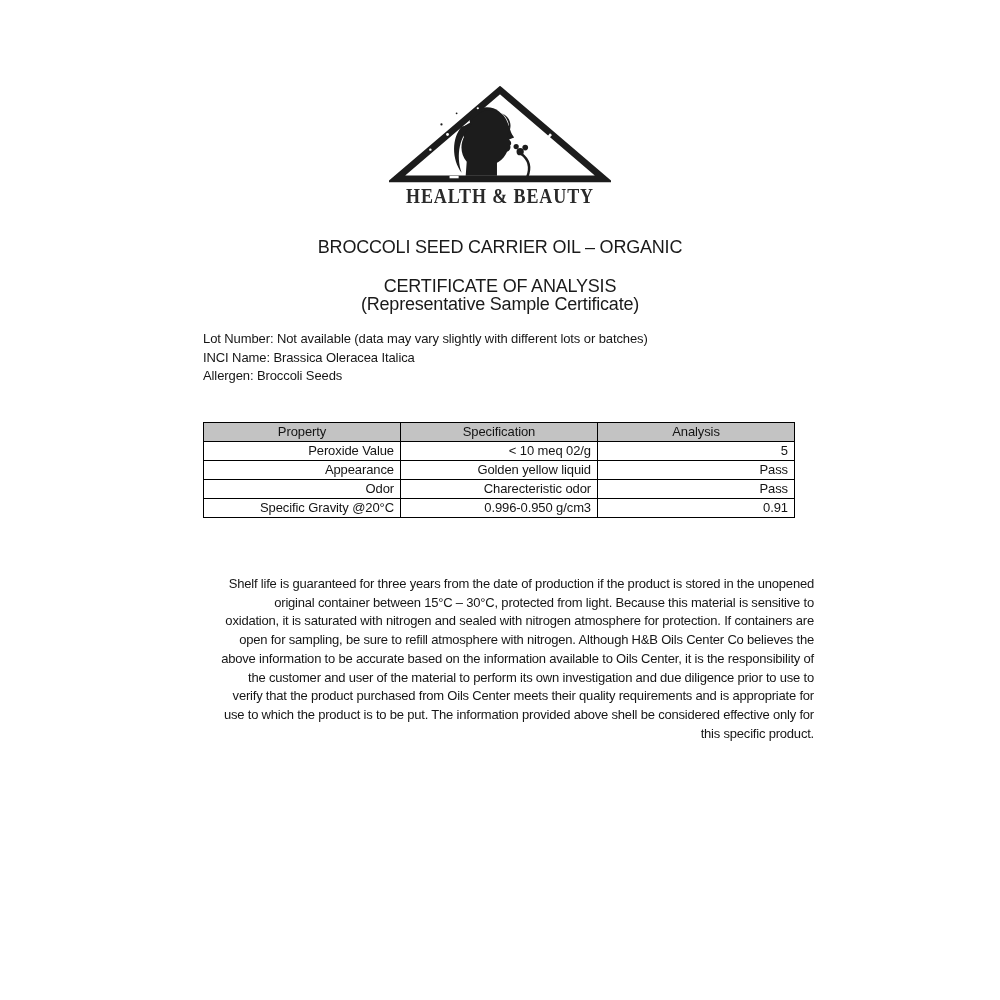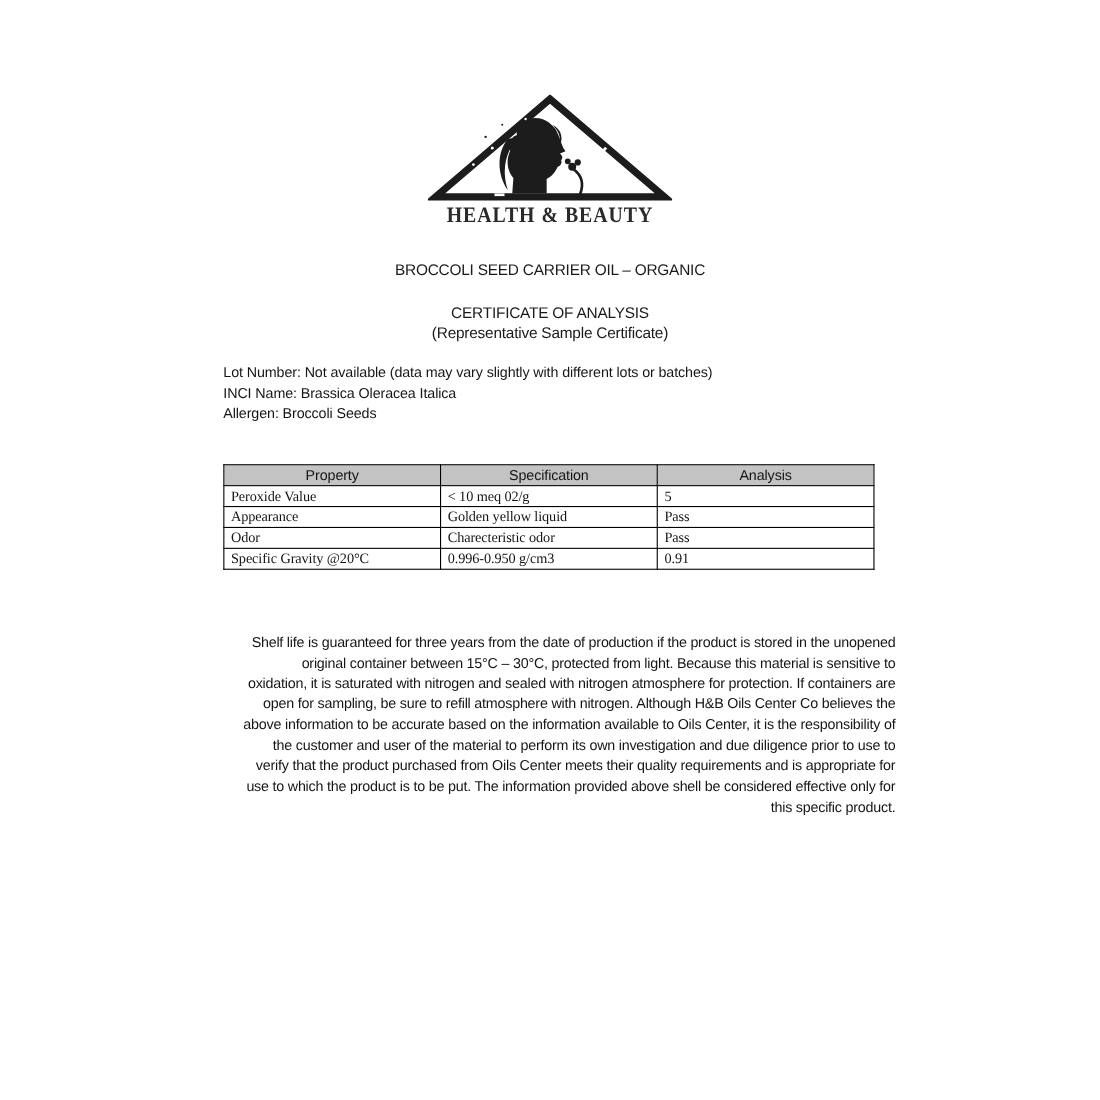--- a/index.html
+++ b/index.html
@@ -28,21 +28,21 @@
     letter-spacing:1px;
     color:#2a2a2a;
     transform:scaleX(.9);
     margin-top:2px;
     white-space:nowrap;
   }
   
   .center-line{
     position:absolute;left:0;width:100%;
     text-align:center;
-    font-size:14px;
+    font-size:18px;
     letter-spacing:-0.2px;
     color:#1a1a1a;
   }
   .title{top:237px;}
   .cert{top:276px;}
   .cert-sub{top:294px;}
   
   .info{
     position:absolute;
     top:330px;left:203px;
@@ -68,21 +68,21 @@
     line-height:15.5px;
     height:16px;
     overflow:hidden;
     white-space:nowrap;
   }
   table.coa th{
     background:var(--header-bg,#c3c3c3);
     font-weight:normal;
     text-align:center;
   }
-  table.coa td{text-align:left;font-family:Liberation Serif, serif;}
+  table.coa td{text-align:right;}
   
   .disclaimer{
     position:absolute;
     top:575px;left:218px;
     width:596px;
     font-size:13px;
     letter-spacing:-0.2px;
     line-height:18.7px;
     color:#161616;
     text-align:right;

